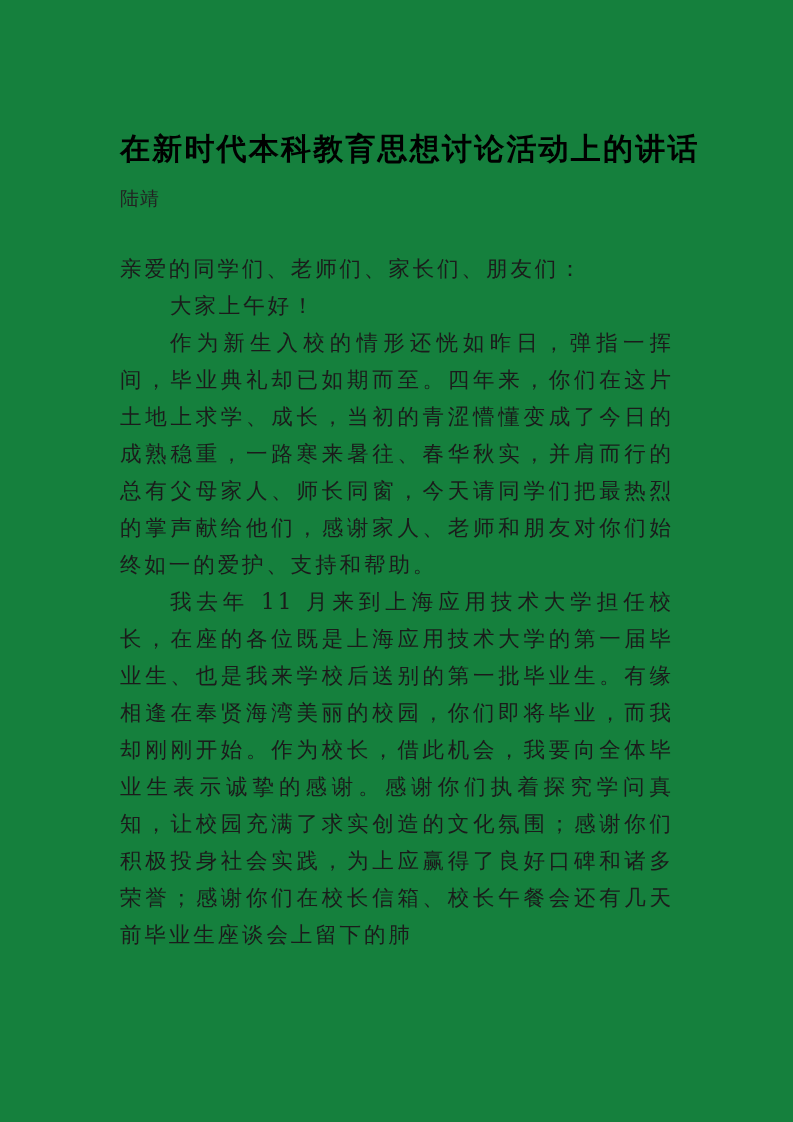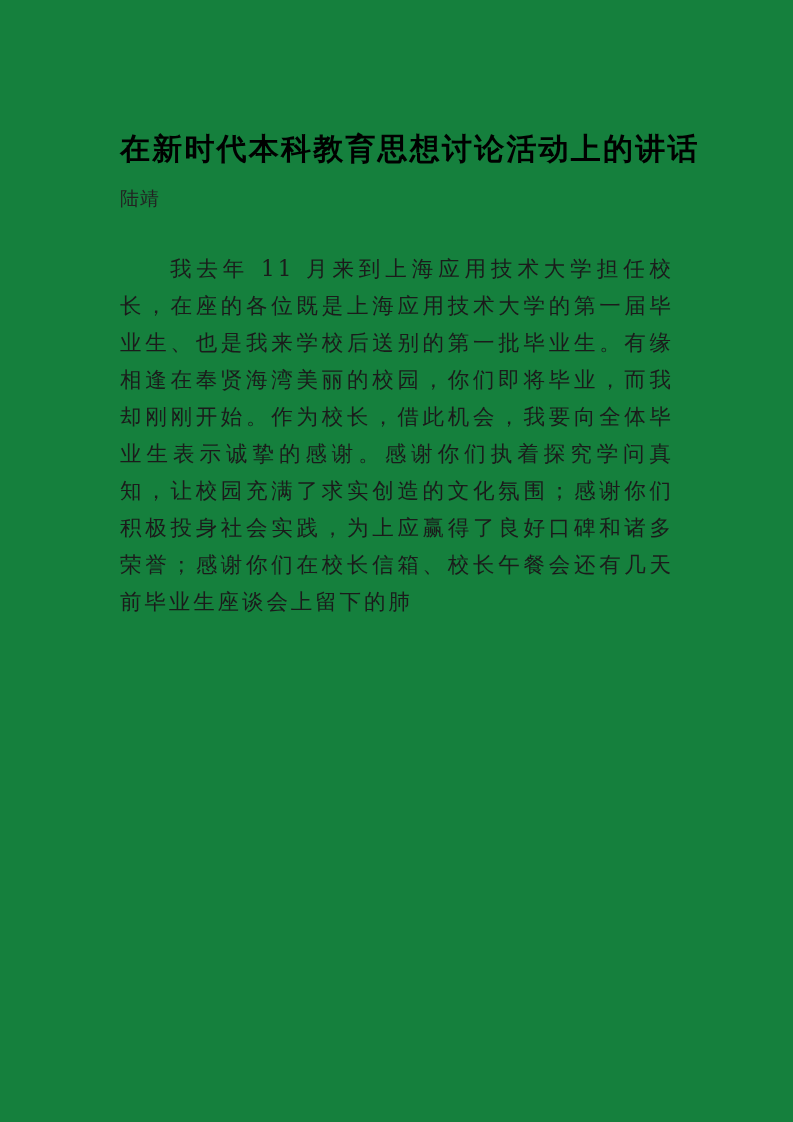--- a/index.html
+++ b/index.html
@@ -71,17 +71,20 @@
 <body>
 
 <div class="page">
   <div class="doc-body">
 
     <h1 class="doc-title">在新时代本科教育思想讨论活动上的讲话</h1>
 
     <div class="doc-author">陆靖</div>
 
     <div class="doc-content">
+      <p class="para no-indent">亲爱的同学们、老师们、家长们、朋友们：</p>
+      <p class="para indent">大家上午好！</p>
+      <p class="para indent">作为新生入校的情形还恍如昨日，弹指一挥间，毕业典礼却已如期而至。四年来，你们在这片土地上求学、成长，当初的青涩懵懂变成了今日的成熟稳重，一路寒来暑往、春华秋实，并肩而行的总有父母家人、师长同窗，今天请同学们把最热烈的掌声献给他们，感谢家人、老师和朋友对你们始终如一的爱护、支持和帮助。</p>
       <p class="para indent">我去年 11 月来到上海应用技术大学担任校长，在座的各位既是上海应用技术大学的第一届毕业生、也是我来学校后送别的第一批毕业生。有缘相逢在奉贤海湾美丽的校园，你们即将毕业，而我却刚刚开始。作为校长，借此机会，我要向全体毕业生表示诚挚的感谢。感谢你们执着探究学问真知，让校园充满了求实创造的文化氛围；感谢你们积极投身社会实践，为上应赢得了良好口碑和诸多荣誉；感谢你们在校长信箱、校长午餐会还有几天前毕业生座谈会上留下的肺</p>
     </div>
 
   </div>
 </div>
 
 </body></html>

